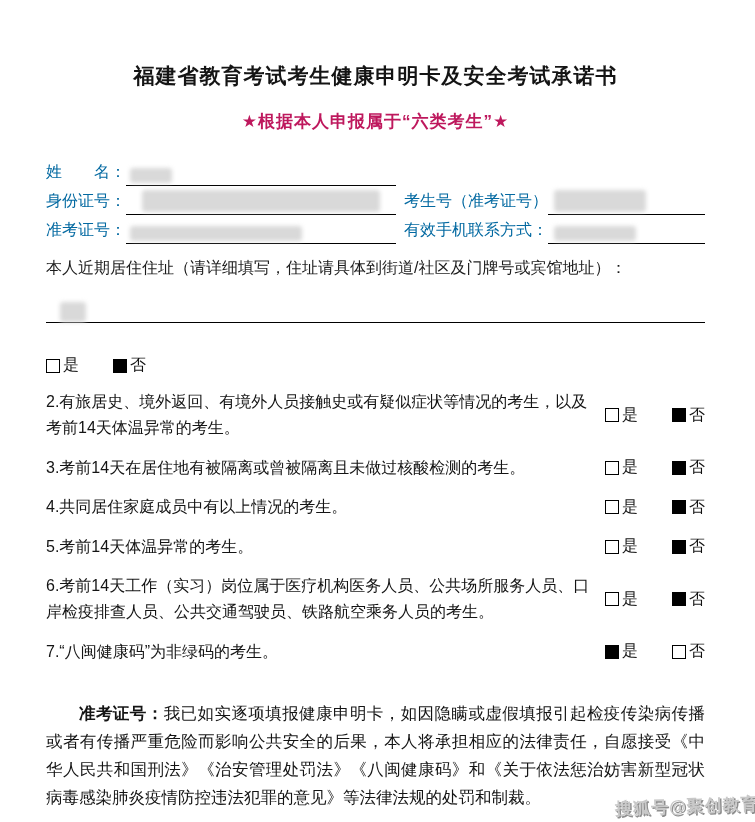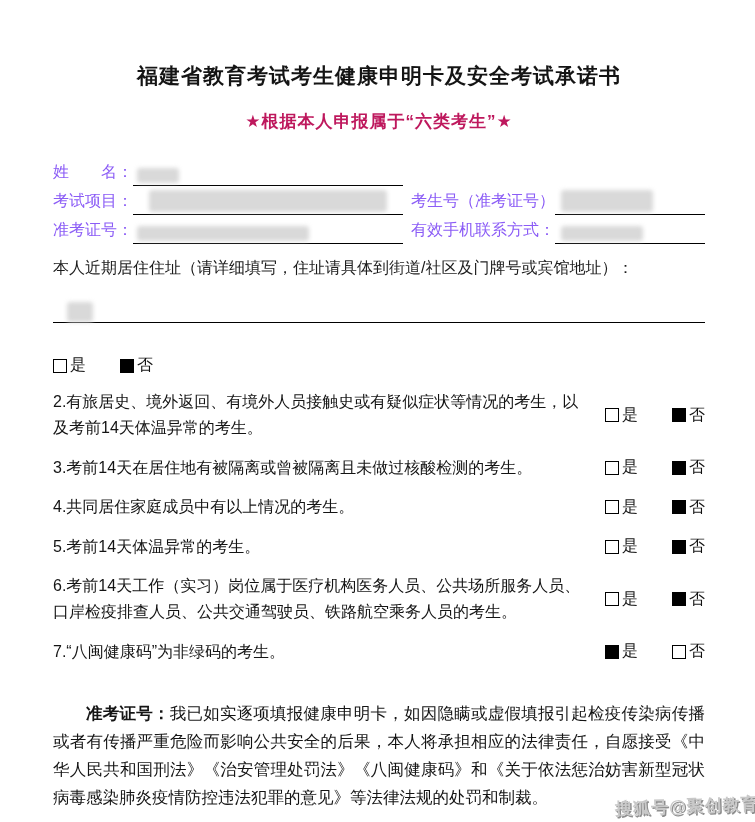--- a/index.html
+++ b/index.html
@@ -4,21 +4,21 @@
 <style>
   * { margin: 0; padding: 0; box-sizing: border-box; }
   html, body { width: 755px; height: 822px; }
   body {
     position: relative;
     background: #ffffff;
     font-family: "Liberation Sans", "DejaVu Sans", sans-serif;
     color: #111;
     overflow: hidden;
   }
-  .sheet { position: absolute; left: 53px; right: 50px; top: 0; }
+  .sheet { position: absolute; left: 46px; right: 50px; top: 0; }
 
   .page-title {
     margin-top: 62px;
     text-align: center;
     font-size: 21px;
     font-weight: bold;
     letter-spacing: 1px;
     color: #141414;
   }
   .page-subtitle {
@@ -28,21 +28,21 @@
     font-weight: bold;
     color: #be185d;
     letter-spacing: 1px;
   }
 
   
   .fields { margin-top: 24px; font-size: 16px; }
   .field-row { display: flex; height: 29px; align-items: flex-end; }
   .fcol-left  { width: 358px; display: flex; align-items: flex-end; }
   .fcol-right { flex: 1; display: flex; align-items: flex-end; }
-  .flabel { white-space: nowrap; padding-bottom: 3px; color: #8b5cf6; }
+  .flabel { white-space: nowrap; padding-bottom: 3px; color: #0369a1; }
   .fvalue {
     flex: 1;
     border-bottom: 1.5px solid #000;
     height: 24px;
     position: relative;
     margin-right: 8px;
   }
   .fcol-right .fvalue { margin-right: 0; }
   .redact {
     position: absolute;
@@ -115,21 +115,21 @@
       <div class="fcol-left">
         <span class="flabel">姓　　名：</span>
         <span class="fvalue">
           <span class="redact" style="width:42px;"></span>
         </span>
       </div>
     </div>
 
     <div class="field-row">
       <div class="fcol-left">
-        <span class="flabel">考试项目：</span>
+        <span class="flabel">身份证号：</span>
         <span class="fvalue">
           <span class="redact tall" style="width:238px;left:16px;"></span>
         </span>
       </div>
       <div class="fcol-right">
         <span class="flabel">考生号（准考证号）</span>
         <span class="fvalue">
           <span class="redact tall" style="width:92px;left:6px;"></span>
         </span>
       </div>

